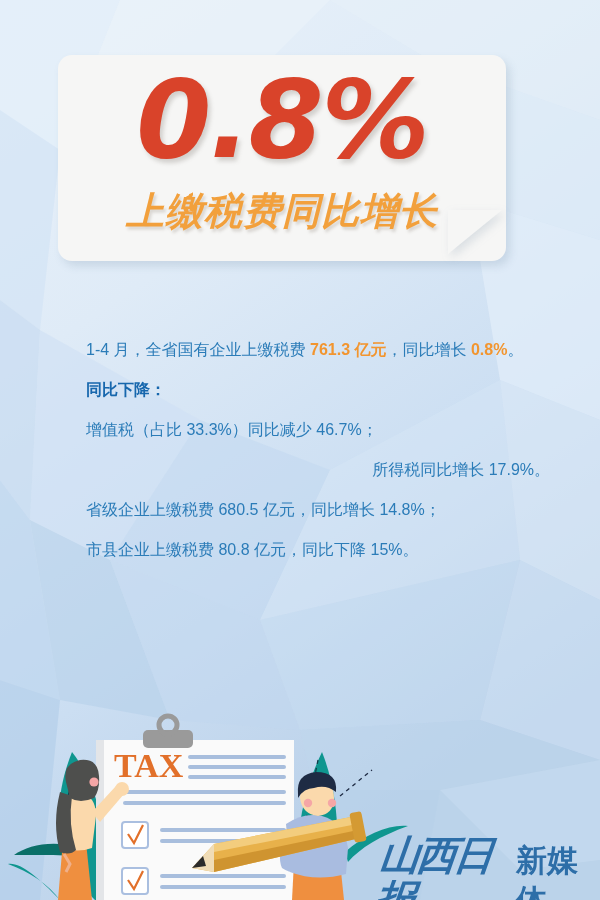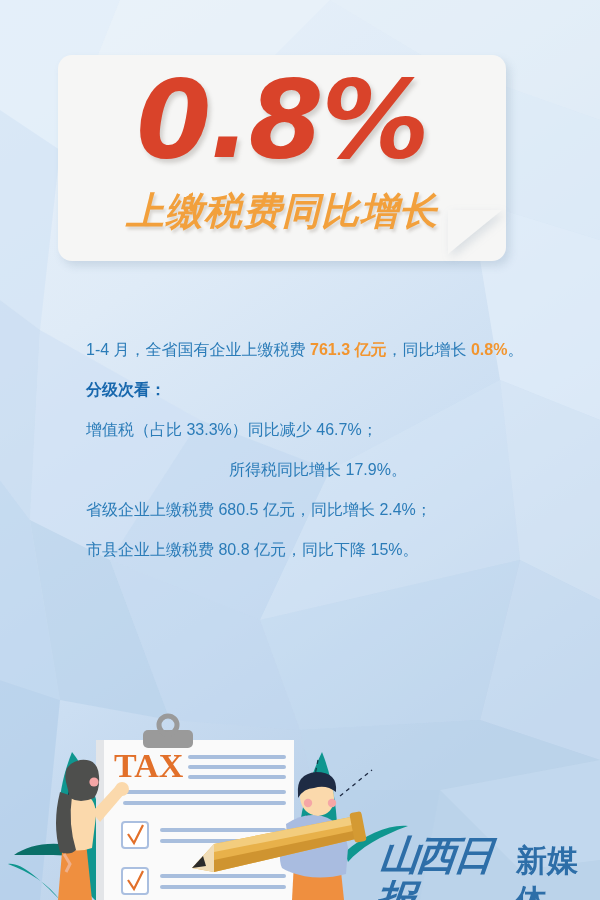--- a/index.html
+++ b/index.html
@@ -69,21 +69,21 @@
     left:54px; top:318px;
     width:496px;
     z-index:5;
     color:#2b7cb8;
     font-size:16px;
     line-height:40px;
     font-family:Liberation Sans, sans-serif;
     margin-top:12px;
   }
   .para { text-indent:2em; text-align:justify; text-justify:inter-ideograph; }
-  .para.no-just { text-align:center; }
+  .para.no-just { text-align:right; }
   .heading {
     text-indent:2em;
     font-weight:bold;
     color:#1767ad;
   }
   .hl { color:#f2952f; font-weight:bold; }
 
   
   #illus { position:absolute; left:0; top:712px; width:600px; height:188px; z-index:6; }
 
@@ -152,25 +152,25 @@
 
 <div class="card"></div>
 <div class="card-tail"></div>
 <div class="big-number">0.8%</div>
 <div class="sub-title">上缴税费同比增长</div>
 
 <div class="body-copy">
 
   <p class="para"><span>1-4 月，全省国有企业上缴税费 </span><span class="hl">761.3 亿元</span><span>，同比增长 </span><span class="hl">0.8%</span><span>。</span></p>
 
-  <p class="heading">分级次看：</p>
+  <p class="heading">同比下降：</p>
   <p class="para">增值税（占比 33.3%）同比减少 46.7%；</p>
   <p class="para no-just">所得税同比增长 17.9%。</p>
 
-  <p class="para">省级企业上缴税费 680.5 亿元，同比增长 2.4%；</p>
+  <p class="para">省级企业上缴税费 680.5 亿元，同比增长 14.8%；</p>
   <p class="para">市县企业上缴税费 80.8 亿元，同比下降 15%。</p>
 </div>
 
 <svg id="illus" viewBox="0 0 600 188" preserveAspectRatio="none">
 
   <g>
     <path d="M95 188 C55 150 50 95 72 40 C100 75 112 140 108 188 Z" fill="#0f968f"></path>
     <path d="M140 188 C112 140 118 78 150 28 C176 80 176 145 168 188 Z" fill="#117f78"></path>
     <path d="M60 188 C38 165 20 150 8 152 C30 160 48 172 60 188 Z" fill="#0f968f"></path>
     <path d="M78 135 C52 128 28 133 14 143 C44 143 66 142 82 146 Z" fill="#0a6f68"></path>

